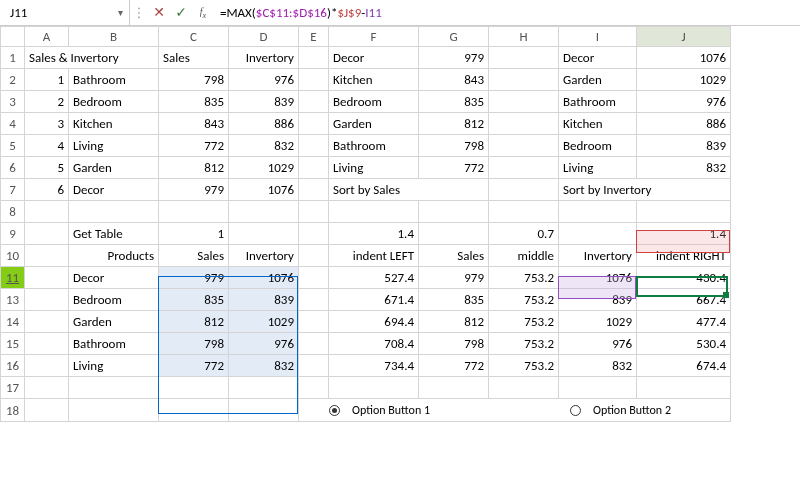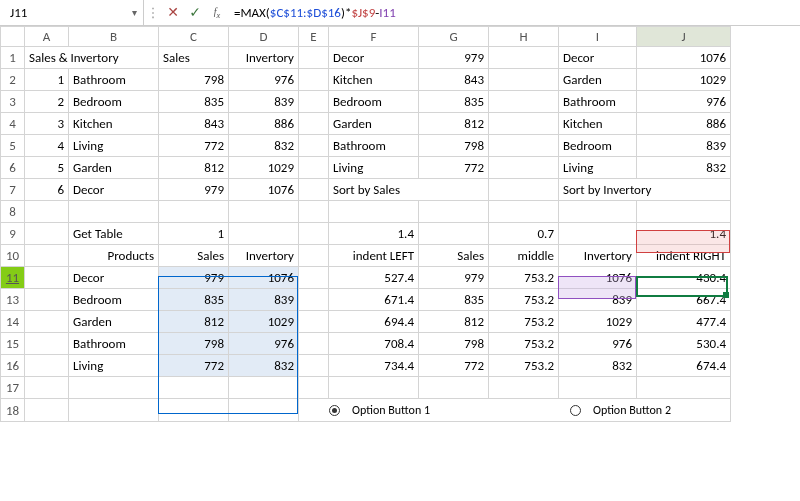--- a/index.html
+++ b/index.html
@@ -12,21 +12,21 @@
     user-select: none;
   }
   .formula-bar {
     display: flex;
     align-items: center;
     height: 26px;
     border-bottom: 1px solid #ccc;
     background: #fff;
   }
   .name-box {
-    width: 144px;
+    width: 130px;
     height: 100%;
     border-right: 1px solid #ccc;
     display: flex;
     align-items: center;
     justify-content: space-between;
     padding: 0 6px 0 10px;
     font-size: 13px;
   }
   .name-box .chev {
     font-size: 10px;
@@ -148,21 +148,21 @@
     <span>J11</span>
     <span class="chev">▾</span>
   </div>
   <div class="fb-sep">⋮</div>
   <div class="fb-btn fb-cancel">✕</div>
   <div class="fb-btn fb-confirm">✓</div>
   <div class="fb-btn fb-fx">f<sub>x</sub></div>
   <div class="formula-text">
     <span>=</span>
     <span>MAX(</span>
-    <span style="color:#1d4ed8">$C$11:$D$16</span>
+    <span style="color:#a21caf">$C$11:$D$16</span>
     <span>)</span>
     <span>*</span>
     <span style="color:#c04040">$J$9</span>
     <span>-</span>
     <span style="color:#8040b0">I11</span>
   </div>
 </div>
 
 <div class="sheet" style="position:relative">
 <table class="grid">

